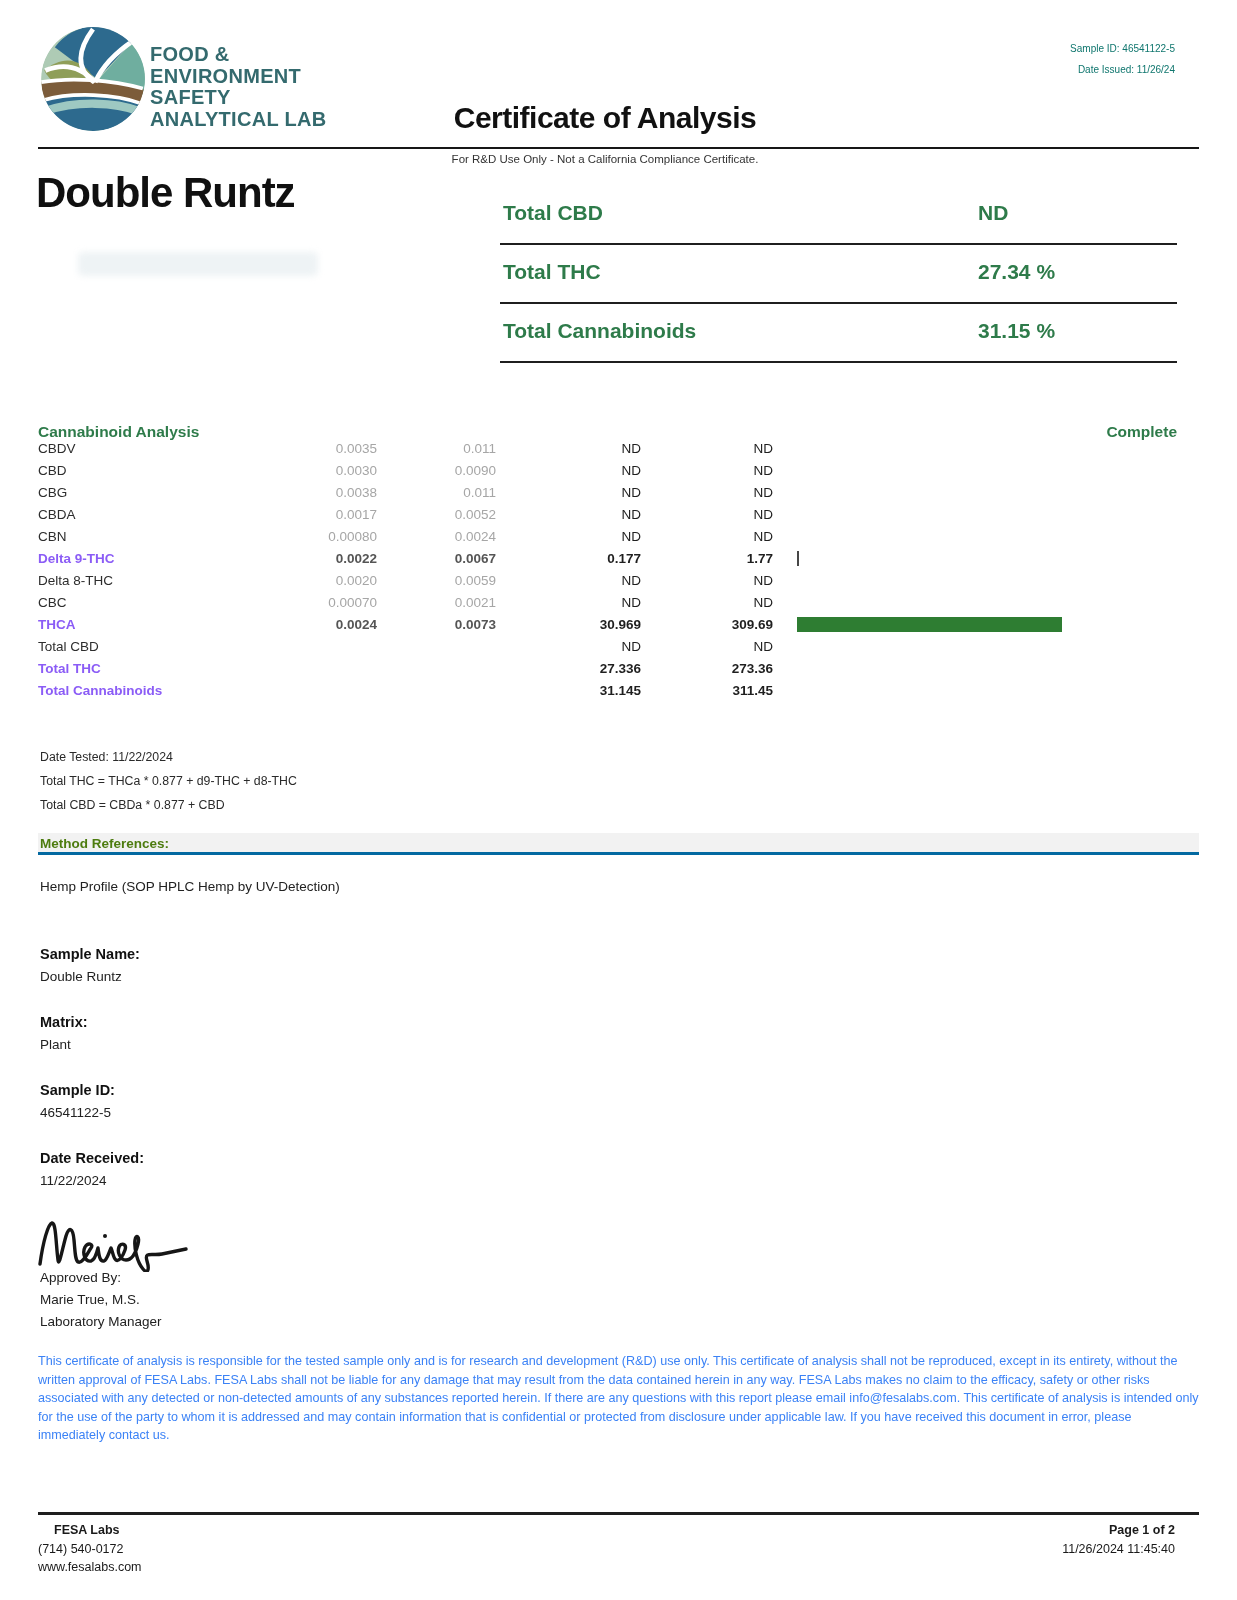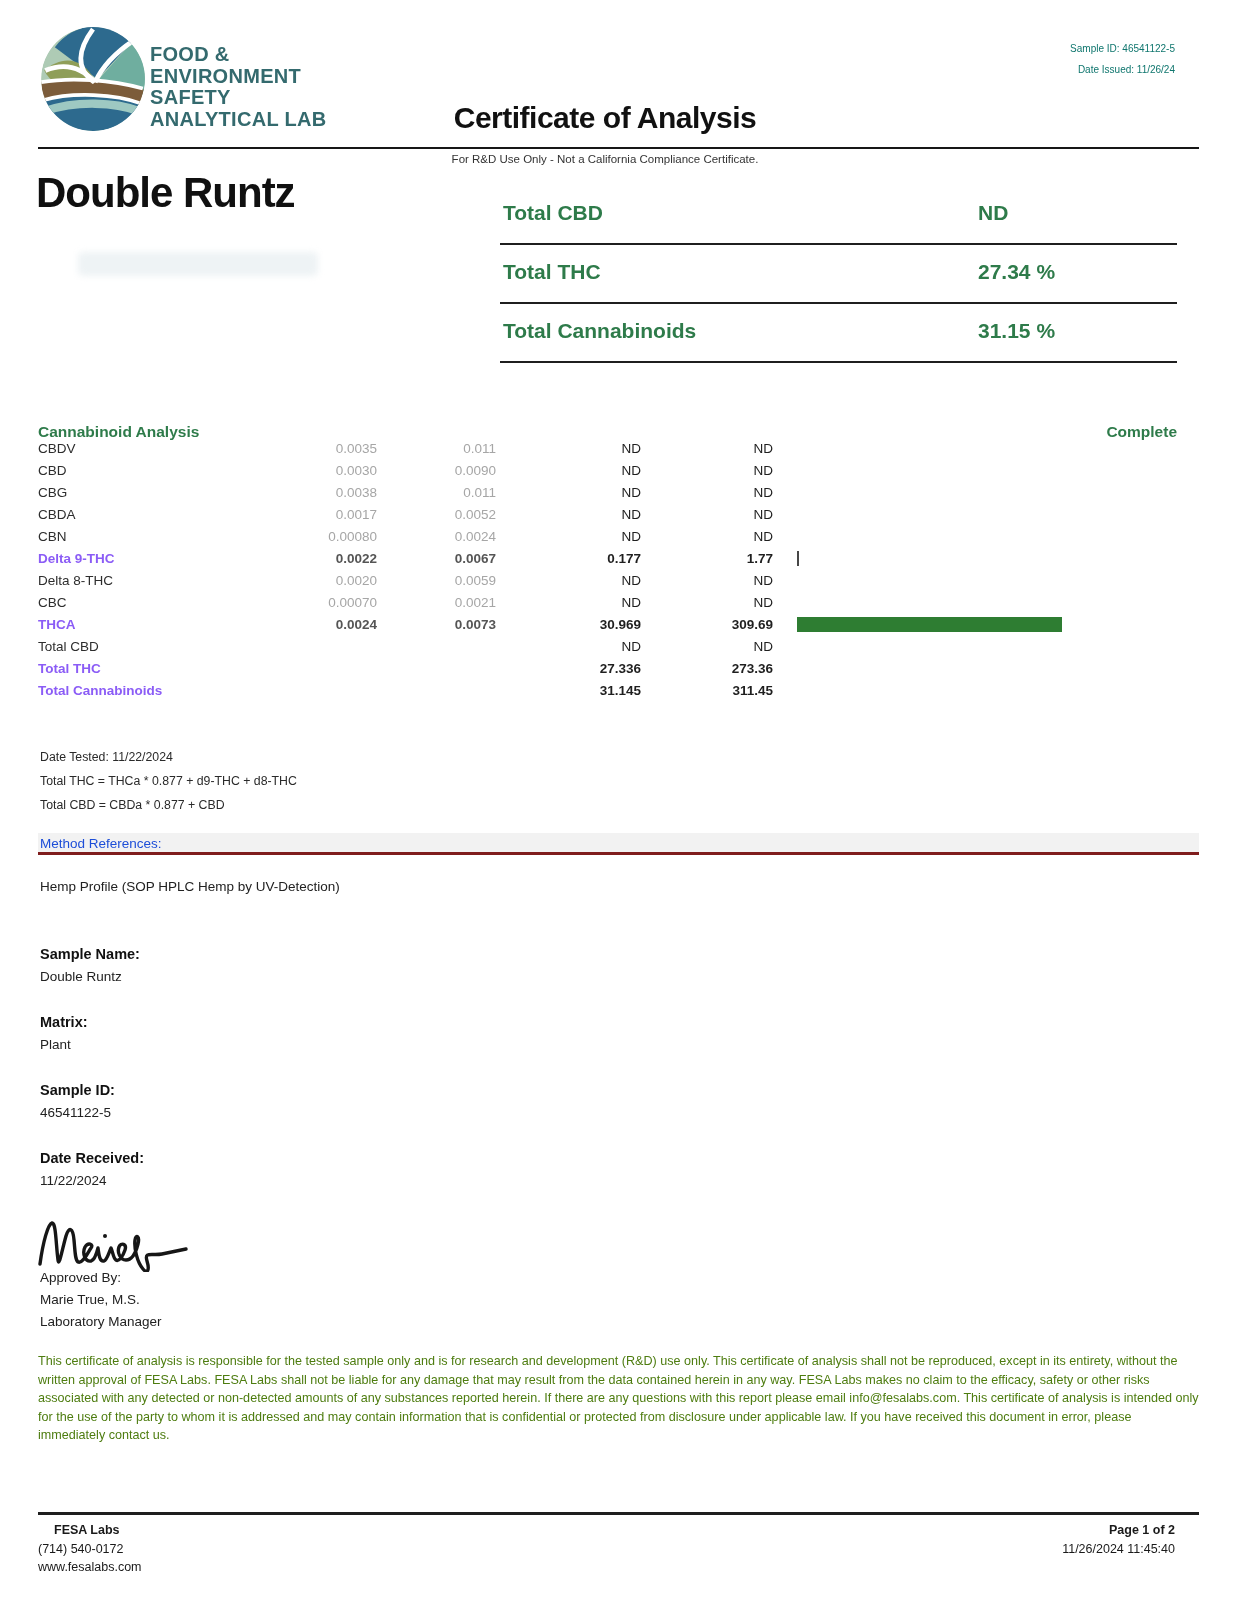--- a/index.html
+++ b/index.html
@@ -40,32 +40,32 @@
   .arow.bold .c-analyte { color:#8b5cf6; }
   .arow.bold .c-lod, .arow.bold .c-loq { color:#555; }
   .c-bar { height:100%; display:flex; align-items:center; padding-left:24px; }
   .bar { height:15px; }
   .bar.green { background:#2e7d32; }
   .bar.tick { background:#474747; }
 
   .notes { top:750px; left:40px; font-size:12.3px; color:#2a2a2a; }
   .notes p { margin:0 0 10px 0; }
 
-  .methodband { top:833px; left:38px; width:1161px; height:22px; background:#f2f2f2; border-bottom:3px solid #7f1d1d; font-size:13.5px; font-weight:normal; line-height:22px; padding-left:2px; box-sizing:border-box; color:#1d4ed8; }
+  .methodband { top:833px; left:38px; width:1161px; height:22px; background:#f2f2f2; border-bottom:3px solid #0369a1; font-size:13.5px; font-weight:bold; line-height:22px; padding-left:2px; box-sizing:border-box; color:#4d7c0f; }
   .methodtext { top:879px; left:40px; font-size:13.5px; color:#222; }
 
   .sinfo { top:946px; left:40px; }
   .sgroup { margin-bottom:30px; }
   .slbl { font-size:14.5px; font-weight:bold; margin-bottom:7px; color:#111; }
   .sval { font-size:13.5px; color:#222; }
 
   .signature { top:1208px; left:34px; }
   .approval { top:1267px; left:40px; font-size:13.5px; line-height:22px; color:#222; }
 
-  .disclaimer { top:1352px; left:38px; width:1162px; font-size:12.6px; line-height:18.6px; color:#4d7c0f; }
+  .disclaimer { top:1352px; left:38px; width:1162px; font-size:12.6px; line-height:18.6px; color:#3b82f6; }
   .disclaimer p { margin:0; }
   .disclaimer .refs { margin-top:9px; }
   .bold-inline { font-weight:bold; }
 
   .footrule { top:1512px; left:38px; width:1161px; height:3px; background:#1e1e1e; }
   .footleft { top:1521px; left:38px; font-size:12.5px; line-height:18.5px; color:#1a1a1a; }
   .footright { top:1521px; right:62px; text-align:right; font-size:12.5px; line-height:18.5px; color:#1a1a1a; }
   .fb { font-weight:bold;margin-left:16px; }
 </style>
 </head>

